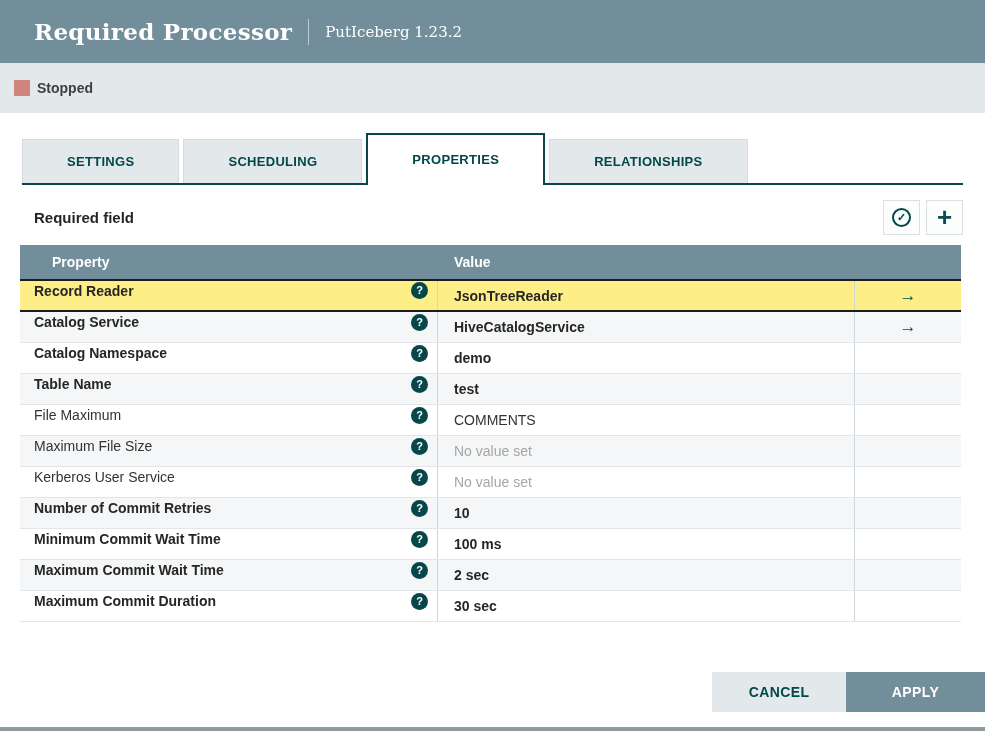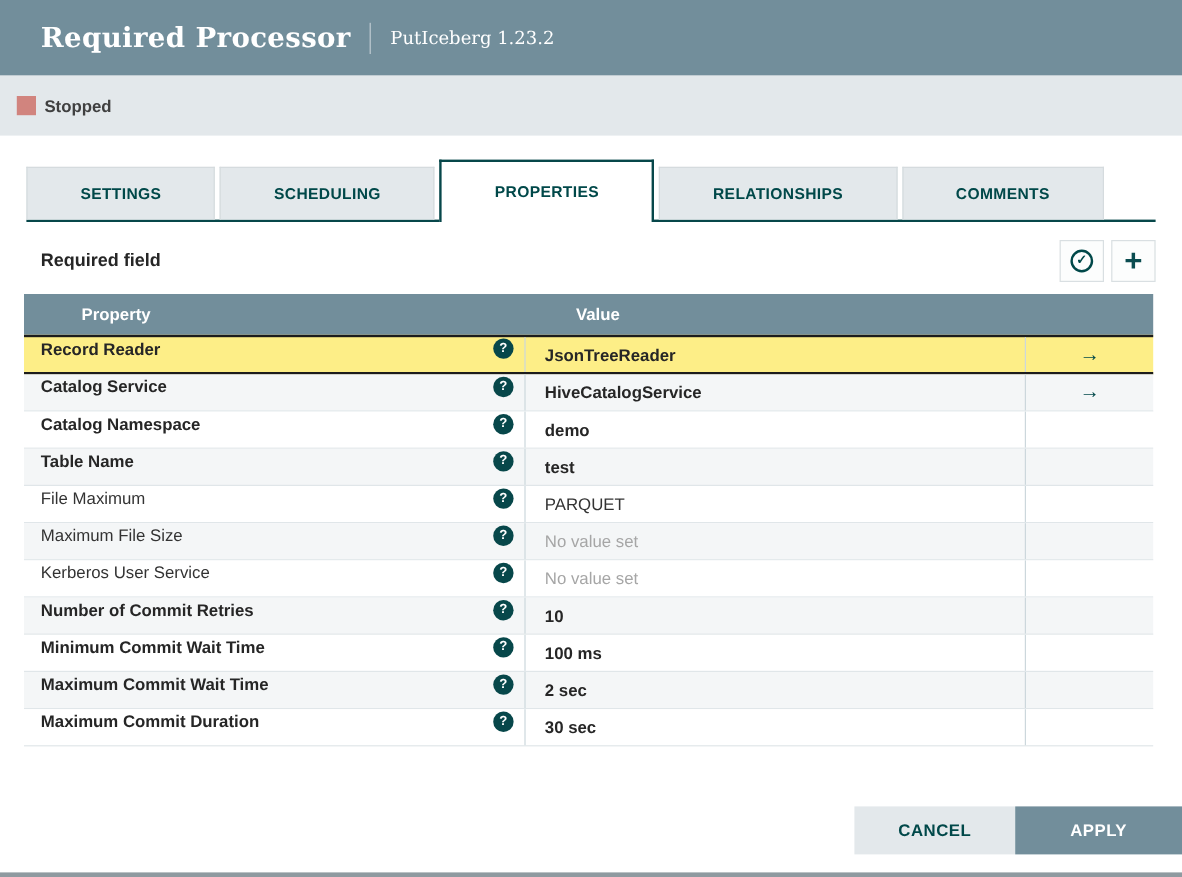--- a/index.html
+++ b/index.html
@@ -67,21 +67,21 @@
     color:#004849; font-size:11px; font-weight:bold; line-height:1;
   }
   .plus-glyph { color:#0a4c50; font-size:26px; font-weight:bold; line-height:22px; }
 
   
   .prop-table { width:941px; font-size:14px; }
   .tbl-header {
     display:flex; height:34px; background:#728e9b; color:#fff; font-weight:bold;
     align-items:center;
   }
-  .tbl-header .hcol-prop { width:418px; padding-left:22px;margin-left:26px; }
+  .tbl-header .hcol-prop { width:418px; padding-left:32px; }
   .tbl-header .hcol-value { width:418px; padding-left:16px; }
   .tbl-row {
     display:flex; height:31px; align-items:stretch; background:#fff;
     border-bottom:1px solid #e0e6e9;
   }
   .tbl-row:nth-child(even) { background:#f4f6f7; }
   .tbl-row.highlighted {
     background:#fdee87; border-top:2px solid #1c1c1c; border-bottom:2px solid #1c1c1c;
     height:33px;
   }
@@ -144,23 +144,20 @@
   </div>
 
   <div class="tab active">
     <span class="tab-label">PROPERTIES</span>
   </div>
 
   <div class="tab">
     <span class="tab-label">RELATIONSHIPS</span>
   </div>
 
-  <div class="tab">
-    <span class="tab-label">COMMENTS</span>
-  </div>
 </div>
 
   <div class="content">
 
     <div class="table-toolbar">
       <span class="required-label">Required field</span>
       <div class="toolbar-buttons">
         <div class="icon-btn">
           <span class="check-circle">✓</span>
         </div>
@@ -214,21 +211,21 @@
     </div>
     <div class="cell-value">test</div>
     <div class="cell-arrow"></div>
   </div>
 
   <div class="tbl-row">
     <div class="cell-prop">
       <span class="prop-name">File Maximum</span>
       <span class="help-icon">?</span>
     </div>
-    <div class="cell-value">PARQUET</div>
+    <div class="cell-value">COMMENTS</div>
     <div class="cell-arrow"></div>
   </div>
 
   <div class="tbl-row">
     <div class="cell-prop">
       <span class="prop-name">Maximum File Size</span>
       <span class="help-icon">?</span>
     </div>
     <div class="cell-value unset">No value set</div>
     <div class="cell-arrow"></div>

